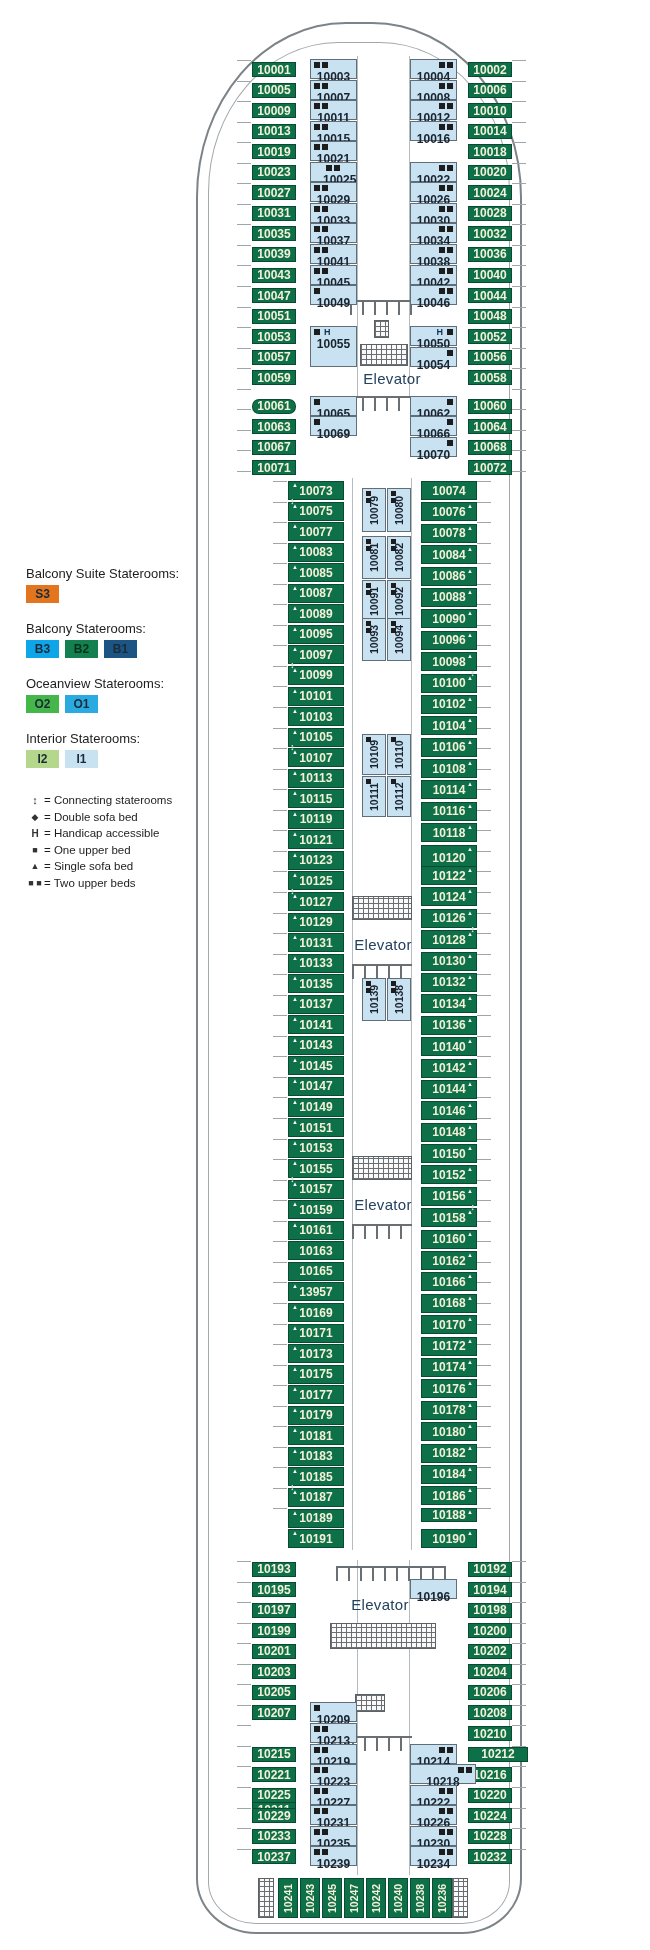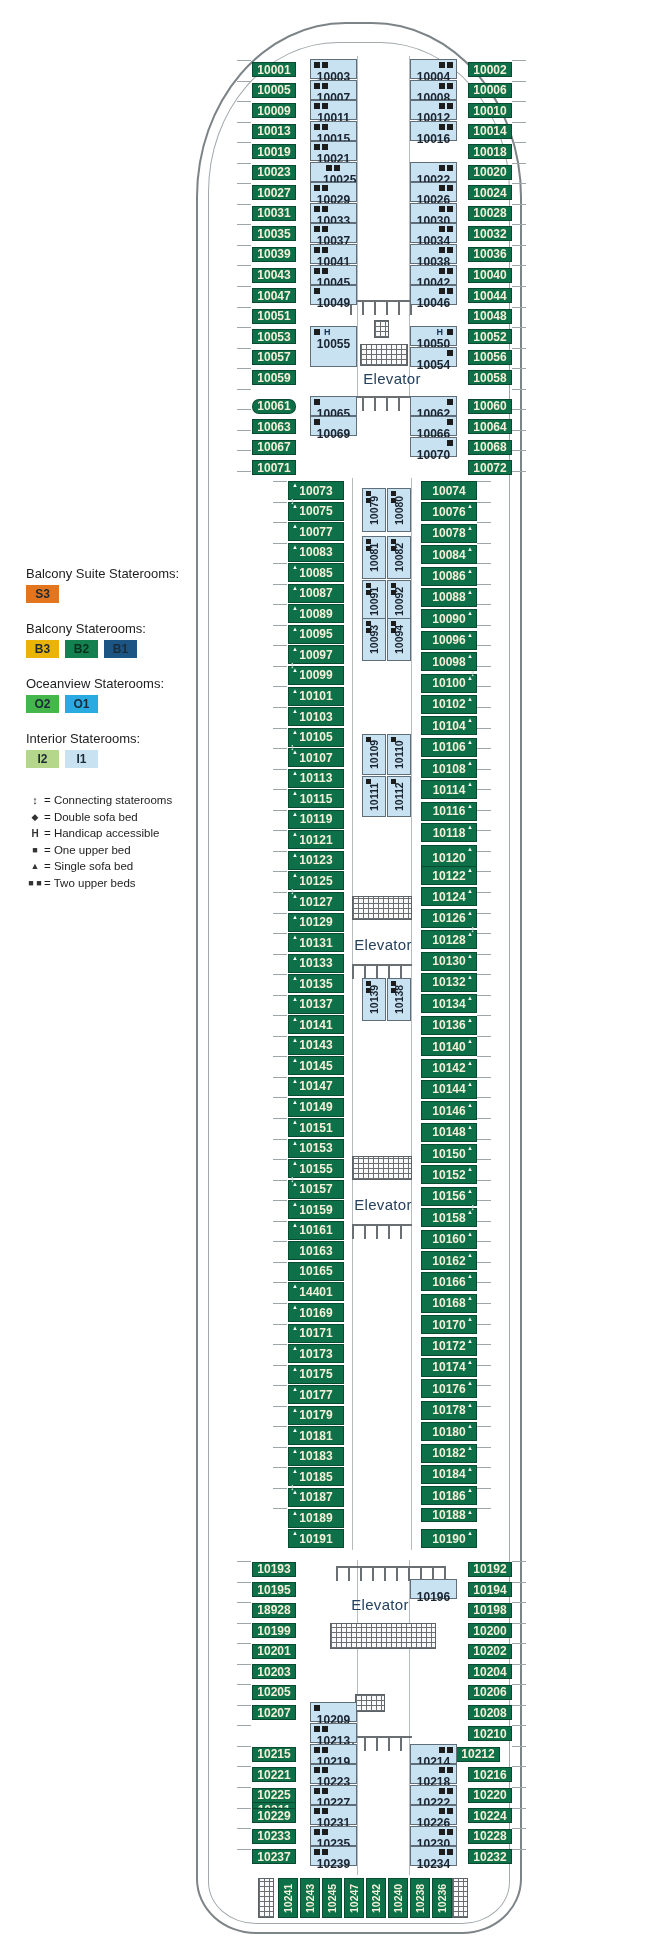--- a/index.html
+++ b/index.html
@@ -297,21 +297,21 @@
         <span>10161</span>
         <span class="tri" style="left: 3px;">▲</span>
       </div>
       <div class="room green" style="left: 288px; top: 1241.35px; width: 56px; height: 19px;">
         <span>10163</span>
       </div>
       <div class="room green" style="left: 288px; top: 1261.9px; width: 56px; height: 19px;">
         <span>10165</span>
       </div>
       <div class="room green" style="left: 288px; top: 1282.45px; width: 56px; height: 19px;">
-        <span>14401</span>
+        <span>13957</span>
         <span class="tri" style="left: 3px;">▲</span>
       </div>
       <div class="room green" style="left: 288px; top: 1303px; width: 56px; height: 19px;">
         <span>10169</span>
         <span class="tri" style="left: 3px;">▲</span>
       </div>
       <div class="room green" style="left: 288px; top: 1323.55px; width: 56px; height: 19px;">
         <span>10171</span>
         <span class="tri" style="left: 3px;">▲</span>
       </div>
@@ -356,21 +356,21 @@
         <span>10191</span>
         <span class="tri" style="left: 3px;">▲</span>
       </div>
       <div class="room green" style="left: 252px; top: 1561.6px; width: 44px; height: 15px;">
         <span>10193</span>
       </div>
       <div class="room green" style="left: 252px; top: 1582.15px; width: 44px; height: 15px;">
         <span>10195</span>
       </div>
       <div class="room green" style="left: 252px; top: 1602.7px; width: 44px; height: 15px;">
-        <span>18928</span>
+        <span>10197</span>
       </div>
       <div class="room green" style="left: 252px; top: 1623.25px; width: 44px; height: 15px;">
         <span>10199</span>
       </div>
       <div class="room green" style="left: 252px; top: 1643.8px; width: 44px; height: 15px;">
         <span>10201</span>
       </div>
       <div class="room green" style="left: 252px; top: 1664.35px; width: 44px; height: 15px;">
         <span>10203</span>
       </div>
@@ -683,21 +683,21 @@
       </div>
       <div class="room green" style="left: 468px; top: 1684.9px; width: 44px; height: 15px;">
         <span>10206</span>
       </div>
       <div class="room green" style="left: 468px; top: 1705.45px; width: 44px; height: 15px;">
         <span>10208</span>
       </div>
       <div class="room green" style="left: 468px; top: 1726px; width: 44px; height: 15px;">
         <span>10210</span>
       </div>
-      <div class="room green" style="left: 456px; top: 1746.55px; width: 44px; height: 15px; text-align: right;">
+      <div class="room green" style="left: 468px; top: 1746.55px; width: 60px; height: 15px; text-align: right;">
         <span>10212</span>
       </div>
       <div class="room green" style="left: 468px; top: 1767.1px; width: 44px; height: 15px;">
         <span>10216</span>
       </div>
       <div class="room green" style="left: 468px; top: 1787.65px; width: 44px; height: 15px;">
         <span>10220</span>
       </div>
       <div class="room green" style="left: 468px; top: 1808.2px; width: 44px; height: 15px;">
         <span>10224</span>
@@ -977,21 +977,21 @@
         <div class="icons right"></div>
         <span class="num">10196</span>
       </div>
       <div class="room blue" style="left: 410px; top: 1743.55px; width: 47px; height: 20px;">
         <div class="icons right">
           <span class="sq"></span>
           <span class="sq"></span>
         </div>
         <span class="num">10214</span>
       </div>
-      <div class="room blue" style="left: 410px; top: 1764.1px; width: 47px; height: 20px;">
+      <div class="room blue" style="left: 410px; top: 1764.1px; width: 66px; height: 20px;">
         <div class="icons right">
           <span class="sq"></span>
           <span class="sq"></span>
         </div>
         <span class="num">10218</span>
       </div>
       <div class="room blue" style="left: 410px; top: 1784.65px; width: 47px; height: 20px;">
         <div class="icons right">
           <span class="sq"></span>
           <span class="sq"></span>
@@ -1144,21 +1144,21 @@
       <div class="elev" style="left: 383px; top: 1196px;">Elevator</div>
       <div class="elev" style="left: 380px; top: 1596px;">Elevator</div>
     </div>
   <div id="legend">
       <div class="l-title">Balcony Suite Staterooms:</div>
       <div class="l-swatches">
         <span class="swatch" style="background: rgb(226, 117, 29);">S3</span>
       </div>
       <div class="l-title">Balcony Staterooms:</div>
       <div class="l-swatches">
-        <span class="swatch" style="background: #eab308;">B3</span>
+        <span class="swatch" style="background: #0ea5e9;">B3</span>
         <span class="swatch" style="background: rgb(21, 128, 79); color: rgb(6, 50, 29);">B2</span>
         <span class="swatch" style="background: rgb(28, 84, 132);">B1</span>
       </div>
       <div class="l-title">Oceanview Staterooms:</div>
       <div class="l-swatches">
         <span class="swatch" style="background: rgb(69, 182, 73);">O2</span>
         <span class="swatch" style="background: rgb(41, 171, 226);">O1</span>
       </div>
       <div class="l-title">Interior Staterooms:</div>
       <div class="l-swatches">

